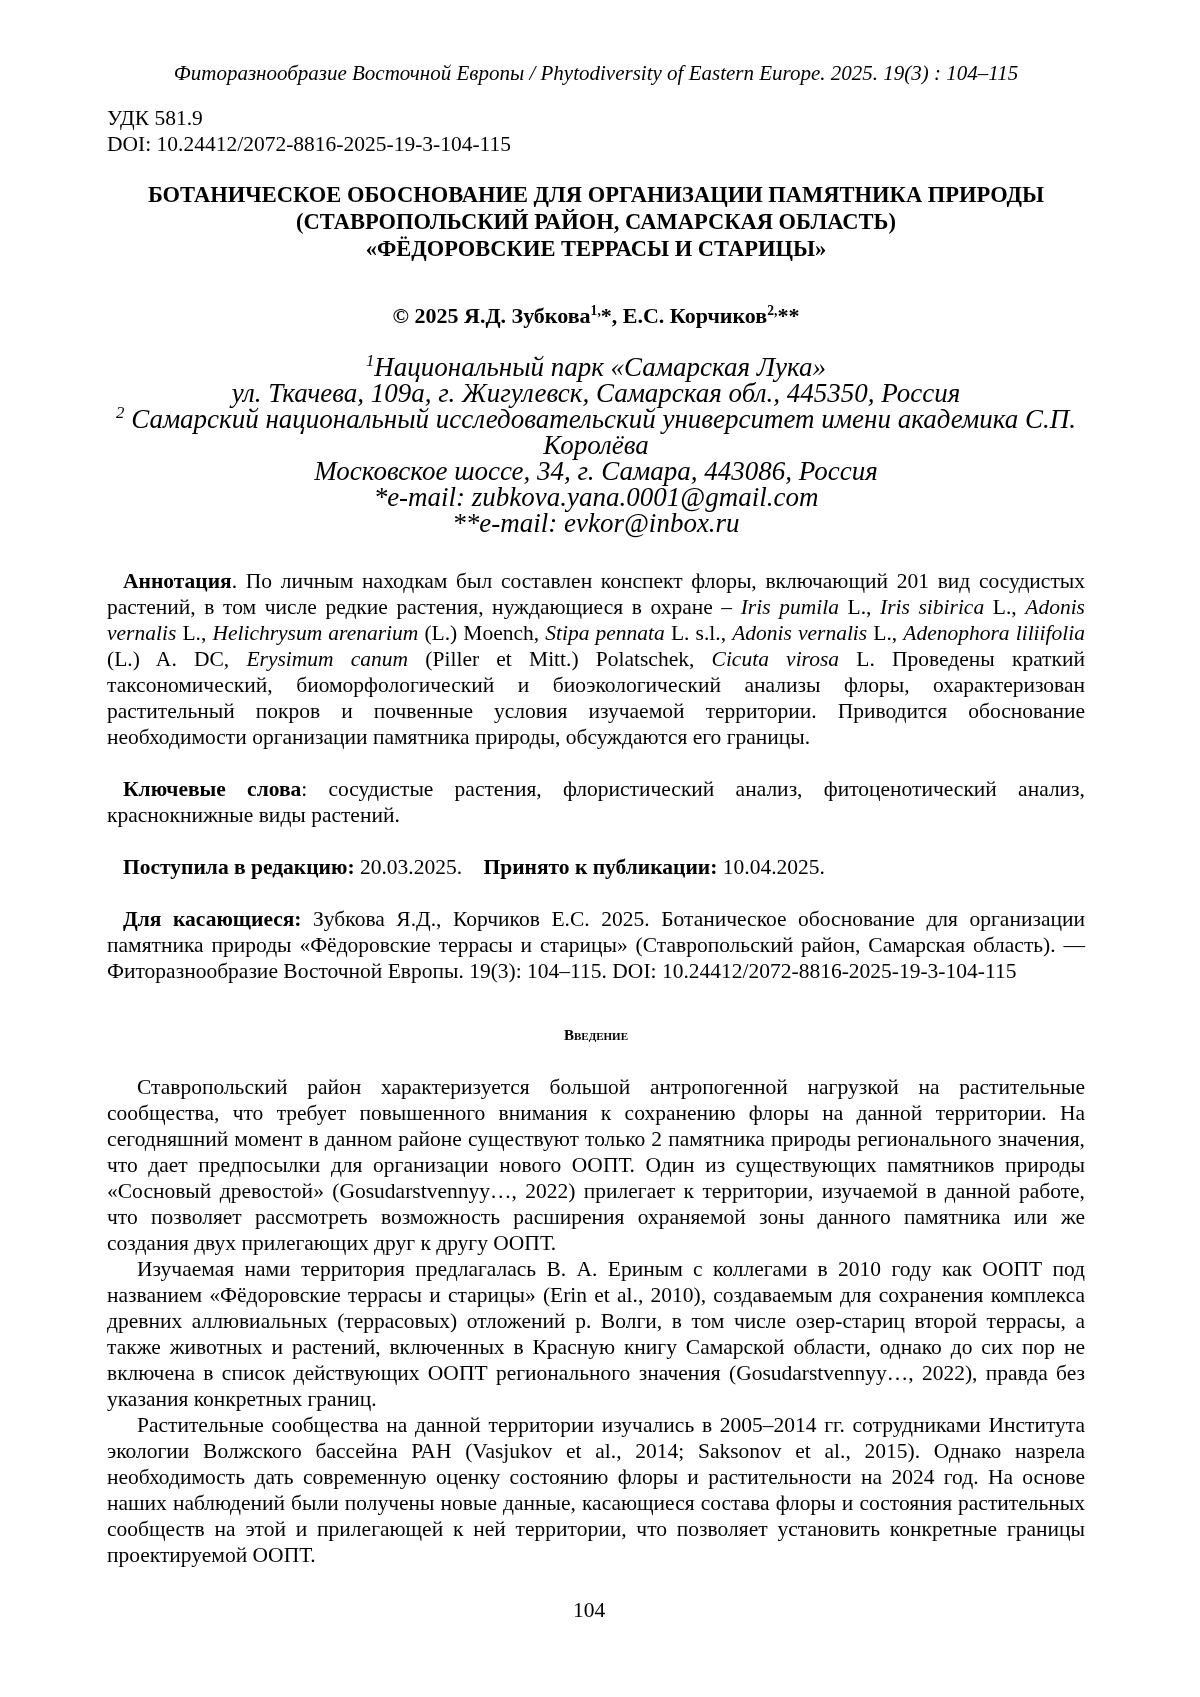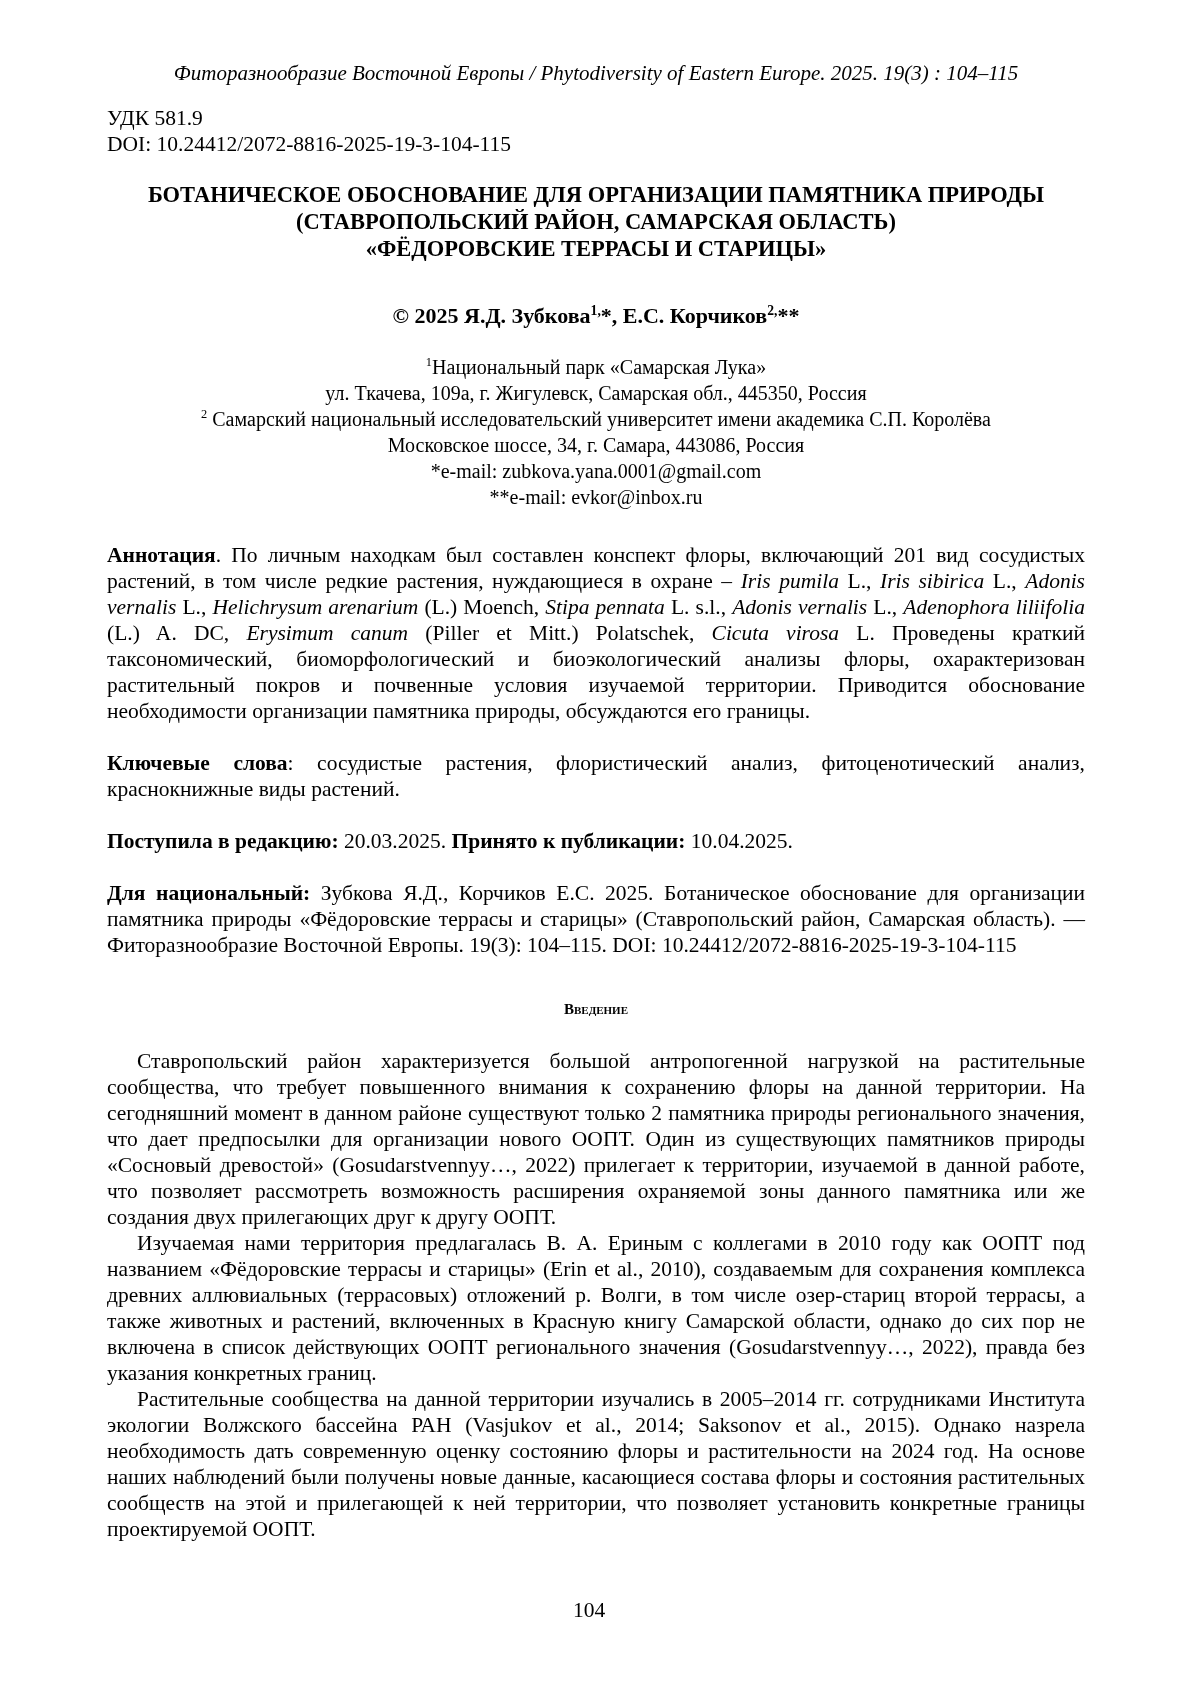--- a/index.html
+++ b/index.html
@@ -41,21 +41,22 @@
   .authors-line {
     margin-top: 40px;
     text-align: center;
     font-weight: 700;
     font-size: 22px;
     line-height: 28px;
   }
   .affiliations {
     margin-top: 24px;
     text-align: center;
-    font-size: 20px;
+    font-style: italic;
+    font-size: 27px;
     line-height: 26px;
   }
   .para {
     text-align: justify;
     font-size: 21.5px;
     line-height: 26px;
   }
   .para + .para, .spaced { margin-top: 26px; }
   .abstract-para { margin-top: 32px; }
   .section-heading {
@@ -75,21 +76,21 @@
   .page-footer {
     position: absolute;
     bottom: 74px;
     left: 0;
     right: 12px;
     text-align: center;
     font-size: 21.5px;
     line-height: 26px;
   }
   sup { font-size: 62%; vertical-align: super; line-height: 0; }
-  .b { font-weight: 700; }
+  .b { font-weight: 700; margin-left: 16px; }
   .i { font-style: italic; }
 </style>
 </head>
 <body>
 
 <div class="page">
 
   <div class="journal-header">Фиторазнообразие Восточной Европы / Phytodiversity of Eastern Europe. 2025. 19(3) : 104–115</div>
 
   <div class="meta-block">
@@ -113,21 +114,21 @@
     <div><span>*e-mail: zubkova.yana.0001@gmail.com</span></div>
     <div><span>**e-mail: evkor@inbox.ru</span></div>
   </div>
 
   <p class="para abstract-para"><span class="b">Аннотация</span><span>. По личным находкам был составлен конспект флоры, включающий 201 вид сосудистых растений, в том числе редкие растения, нуждающиеся в охране – </span><span class="i">Iris pumila</span><span> L., </span><span class="i">Iris sibirica</span><span> L., </span><span class="i">Adonis vernalis</span><span> L., </span><span class="i">Helichrysum arenarium</span><span> (L.) Moench, </span><span class="i">Stipa pennata</span><span> L. s.l., </span><span class="i">Adonis vernalis</span><span> L., </span><span class="i">Adenophora liliifolia</span><span> (L.) A. DC, </span><span class="i">Erysimum canum</span><span> (Piller et Mitt.) Polatschek, </span><span class="i">Cicuta virosa</span><span> L. Проведены краткий таксономический, биоморфологический и биоэкологический анализы флоры, охарактеризован растительный покров и почвенные условия изучаемой территории. Приводится обоснование необходимости организации памятника природы, обсуждаются его границы.</span></p>
 
   <p class="para spaced"><span class="b">Ключевые слова</span><span>: сосудистые растения, флористический анализ, фитоценотический анализ, краснокнижные виды растений.</span></p>
 
   <p class="para spaced"><span class="b">Поступила в редакцию:</span><span> 20.03.2025. </span><span class="b">Принято к публикации:</span><span> 10.04.2025.</span></p>
 
-  <p class="para spaced"><span class="b">Для национальный:</span><span> Зубкова Я.Д., Корчиков Е.С. 2025. Ботаническое обоснование для организации памятника природы «Фёдоровские террасы и старицы» (Ставропольский район, Самарская область). — Фиторазнообразие Восточной Европы. 19(3): 104–115. DOI: 10.24412/2072-8816-2025-19-3-104-115</span></p>
+  <p class="para spaced"><span class="b">Для касающиеся:</span><span> Зубкова Я.Д., Корчиков Е.С. 2025. Ботаническое обоснование для организации памятника природы «Фёдоровские террасы и старицы» (Ставропольский район, Самарская область). — Фиторазнообразие Восточной Европы. 19(3): 104–115. DOI: 10.24412/2072-8816-2025-19-3-104-115</span></p>
 
   <h2 class="section-heading">Введение</h2>
 
   <div class="body-block">
     <p class="body-para">Ставропольский район характеризуется большой антропогенной нагрузкой на растительные сообщества, что требует повышенного внимания к сохранению флоры на данной территории. На сегодняшний момент в данном районе существуют только 2 памятника природы регионального значения, что дает предпосылки для организации нового ООПТ. Один из существующих памятников природы «Сосновый древостой» (Gosudarstvennyy…, 2022) прилегает к территории, изучаемой в данной работе, что позволяет рассмотреть возможность расширения охраняемой зоны данного памятника или же создания двух прилегающих друг к другу ООПТ.</p>
     <p class="body-para">Изучаемая нами территория предлагалась В. А. Ериным с коллегами в 2010 году как ООПТ под названием «Фёдоровские террасы и старицы» (Erin et al., 2010), создаваемым для сохранения комплекса древних аллювиальных (террасовых) отложений р. Волги, в том числе озер-стариц второй террасы, а также животных и растений, включенных в Красную книгу Самарской области, однако до сих пор не включена в список действующих ООПТ регионального значения (Gosudarstvennyy…, 2022), правда без указания конкретных границ.</p>
     <p class="body-para">Растительные сообщества на данной территории изучались в 2005–2014 гг. сотрудниками Института экологии Волжского бассейна РАН (Vasjukov et al., 2014; Saksonov et al., 2015). Однако назрела необходимость дать современную оценку состоянию флоры и растительности на 2024 год. На основе наших наблюдений были получены новые данные, касающиеся состава флоры и состояния растительных сообществ на этой и прилегающей к ней территории, что позволяет установить конкретные границы проектируемой ООПТ.</p>
   </div>
 
   <div class="page-footer">104</div>

